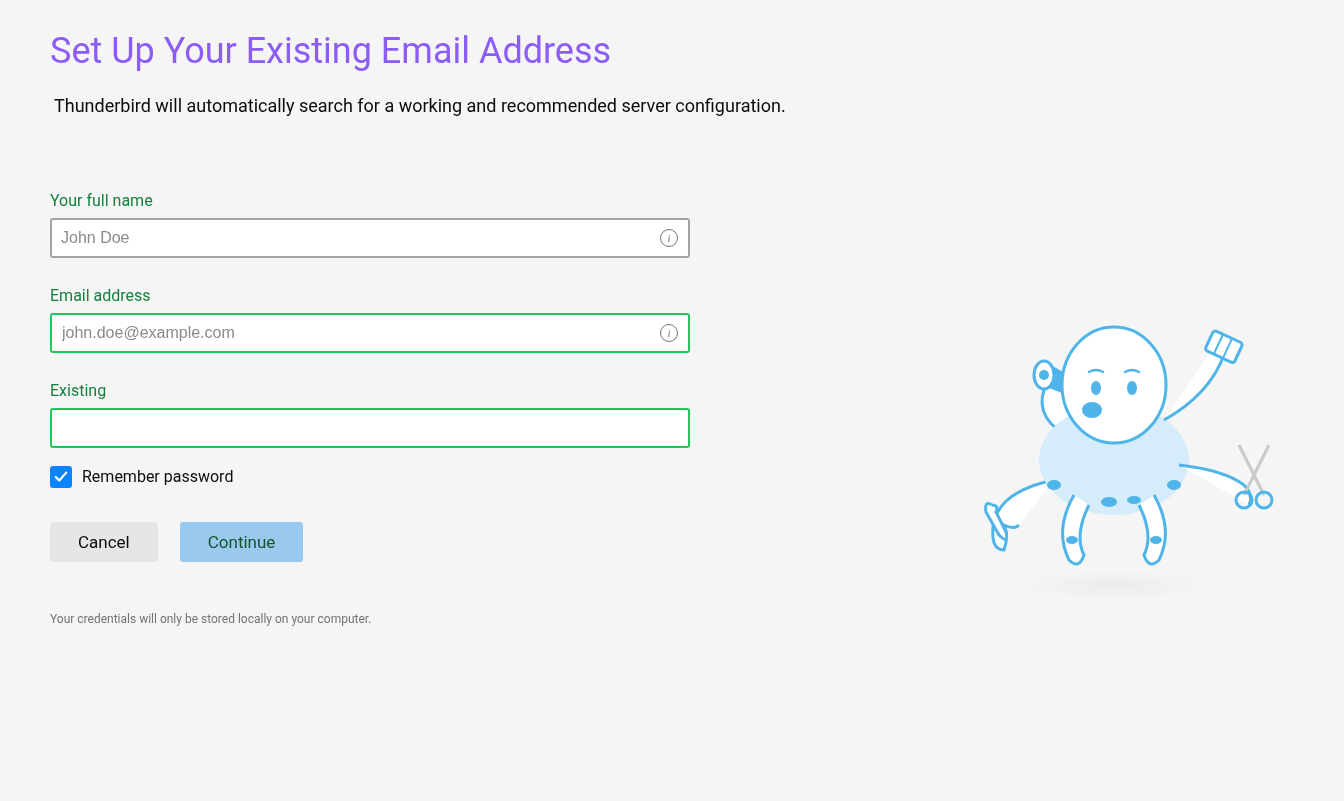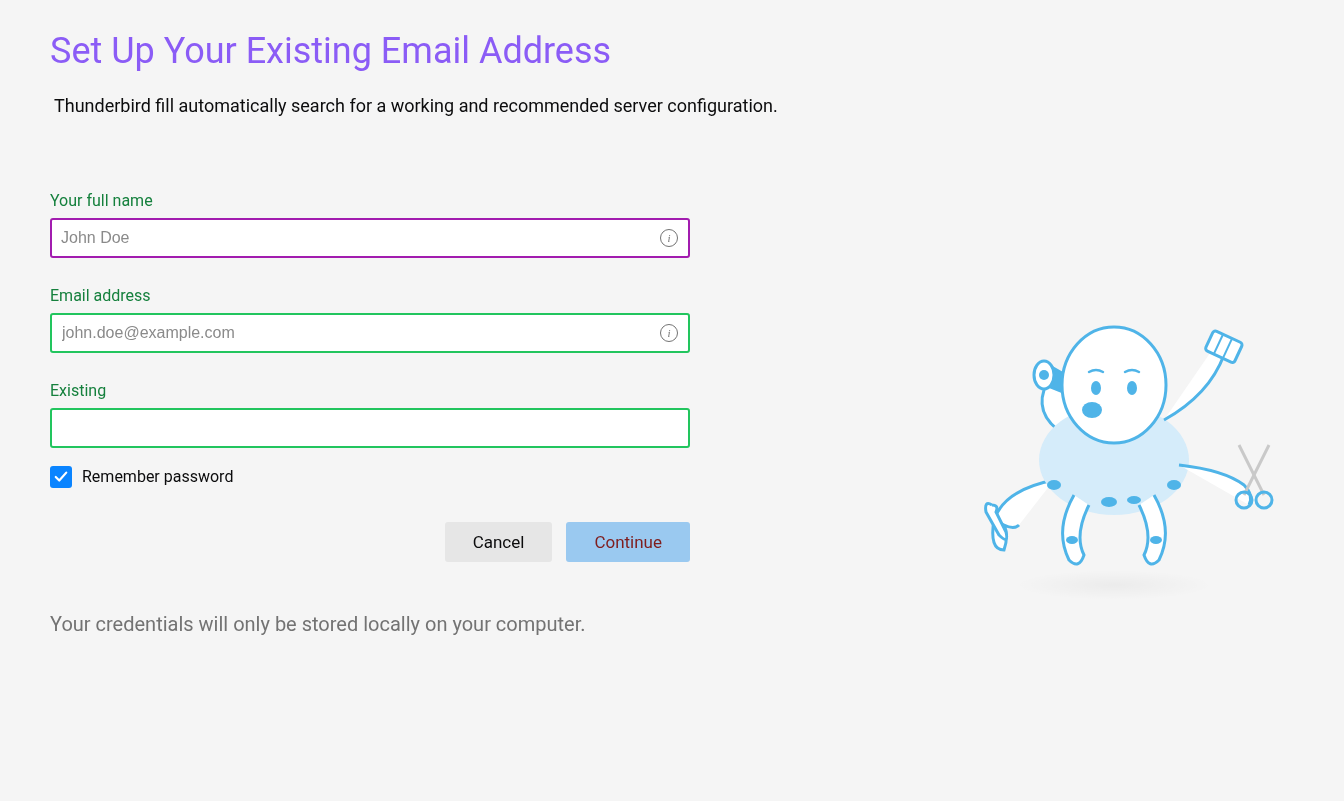--- a/index.html
+++ b/index.html
@@ -54,21 +54,21 @@
       font-size: 16px;
       border: 2px solid #22c55e;
       border-radius: 3px;
       background: #ffffff;
       color: #0c0c0d;
     }
     .text-input::placeholder {
       color: #8a8a8a;
     }
     .text-input.focused {
-      border: 2px solid #a21caf;
+      border: 2px solid #a3a3a3;
       padding: 7px 43px 7px 9px;
     }
     .info-icon {
       position: absolute;
       right: 12px;
       top: 50%;
       transform: translateY(-50%);
       width: 18px;
       height: 18px;
       border-radius: 50%;
@@ -102,43 +102,42 @@
     .checkbox svg {
       width: 14px;
       height: 14px;
     }
     .checkbox-label {
       font-size: 16px;
       color: #0c0c0d;
     }
     .button-row {
       display: flex;
-      justify-content: flex-end;
-      gap: 14px;
+      gap: 22px;
       max-width: 640px;
       margin-top: 30px;
     }
     .btn {
       padding: 10px 28px;
       font-size: 17px;
       border-radius: 3px;
       border: none;
       cursor: pointer;
       font-family: inherit;
     }
     .btn-cancel {
       background: #e6e6e6;
       color: #0c0c0d;
     }
     .btn-continue {
       background: #9ac9f0;
-      color: #7f1d1d;
+      color: #14532d;
     }
     .footer-text {
-      font-size: 20px;
+      font-size: 12px;
       color: #737373;
       margin-top: 50px;
     }
     .mascot {
       position: absolute;
       right: 70px;
       top: 290px;
       width: 320px;
       height: 300px;
     }
@@ -157,21 +156,21 @@
       border-radius: 50%;
     }
   </style>
 </head>
 <body>
 
 <div class="container">
   <h1 class="page-title">Set Up Your Existing Email Address</h1>
 
   <div class="intro-text">
-    <div>Thunderbird fill automatically search for a working and recommended server configuration.</div>
+    <div>Thunderbird will automatically search for a working and recommended server configuration.</div>
   </div>
 
   <div class="form-section">
 
     <div class="form-group">
       <label class="form-label">Your full name</label>
       <div class="input-wrapper">
         <input type="text" class="text-input focused" placeholder="John Doe" style="">
         <span class="info-icon">i</span>
       </div>

